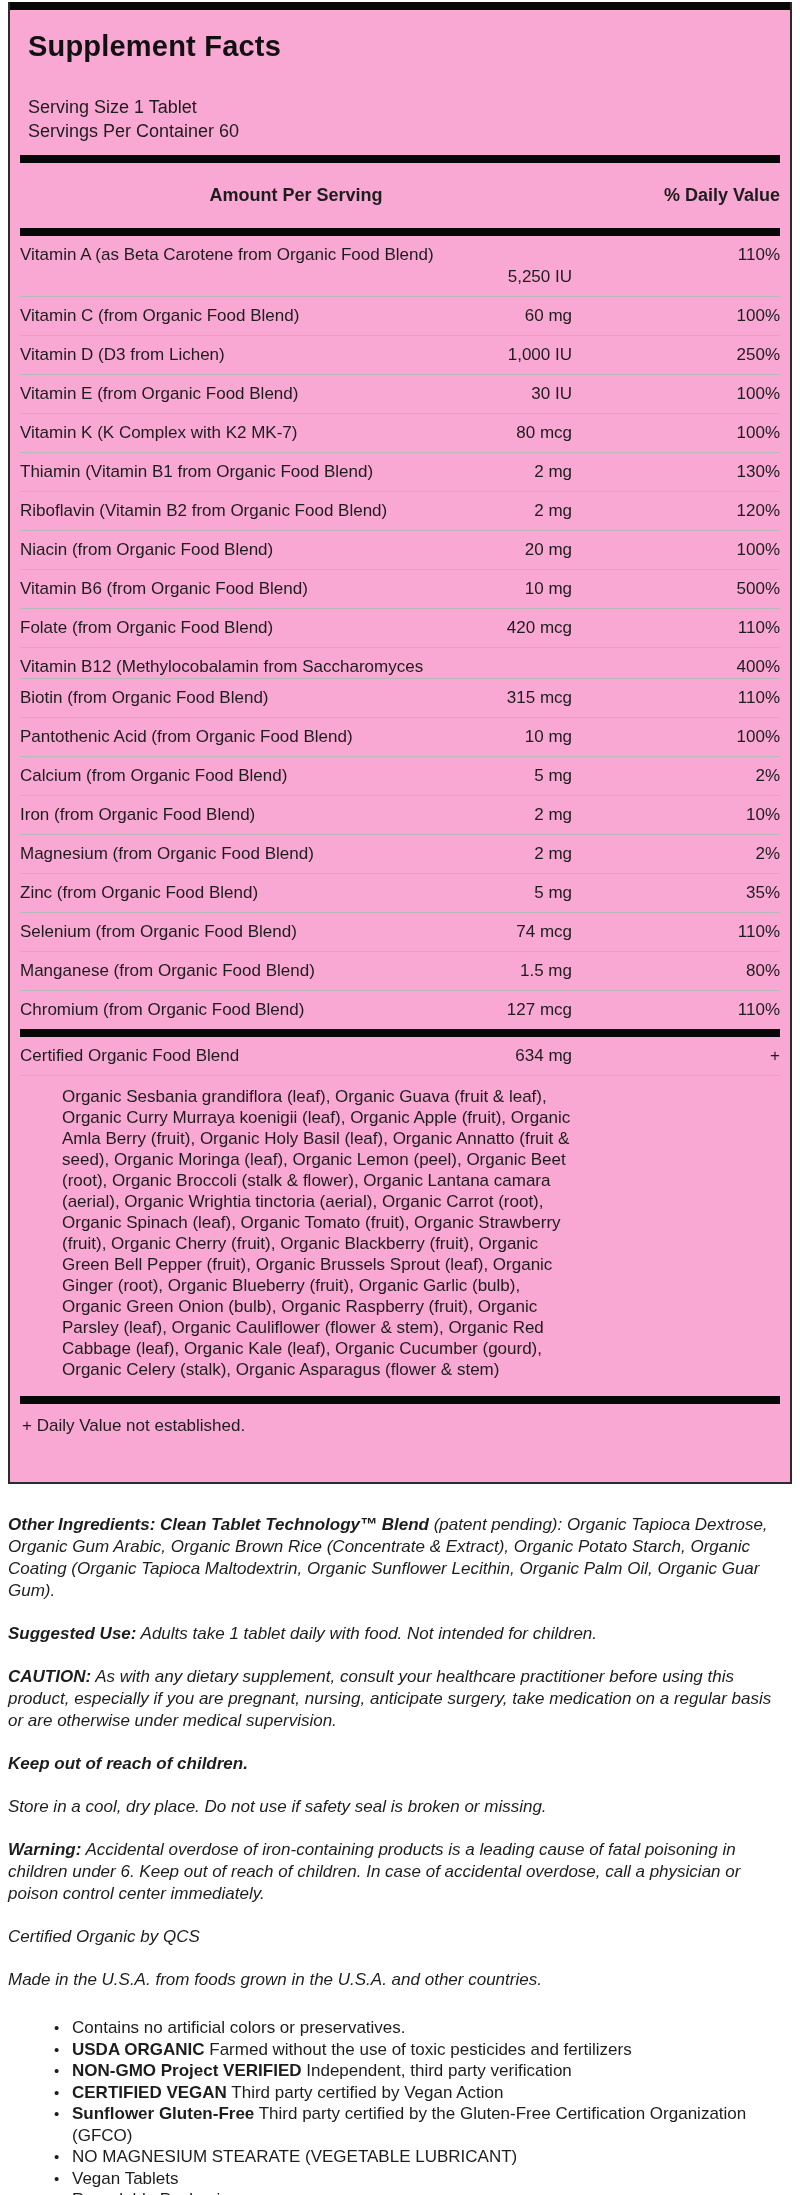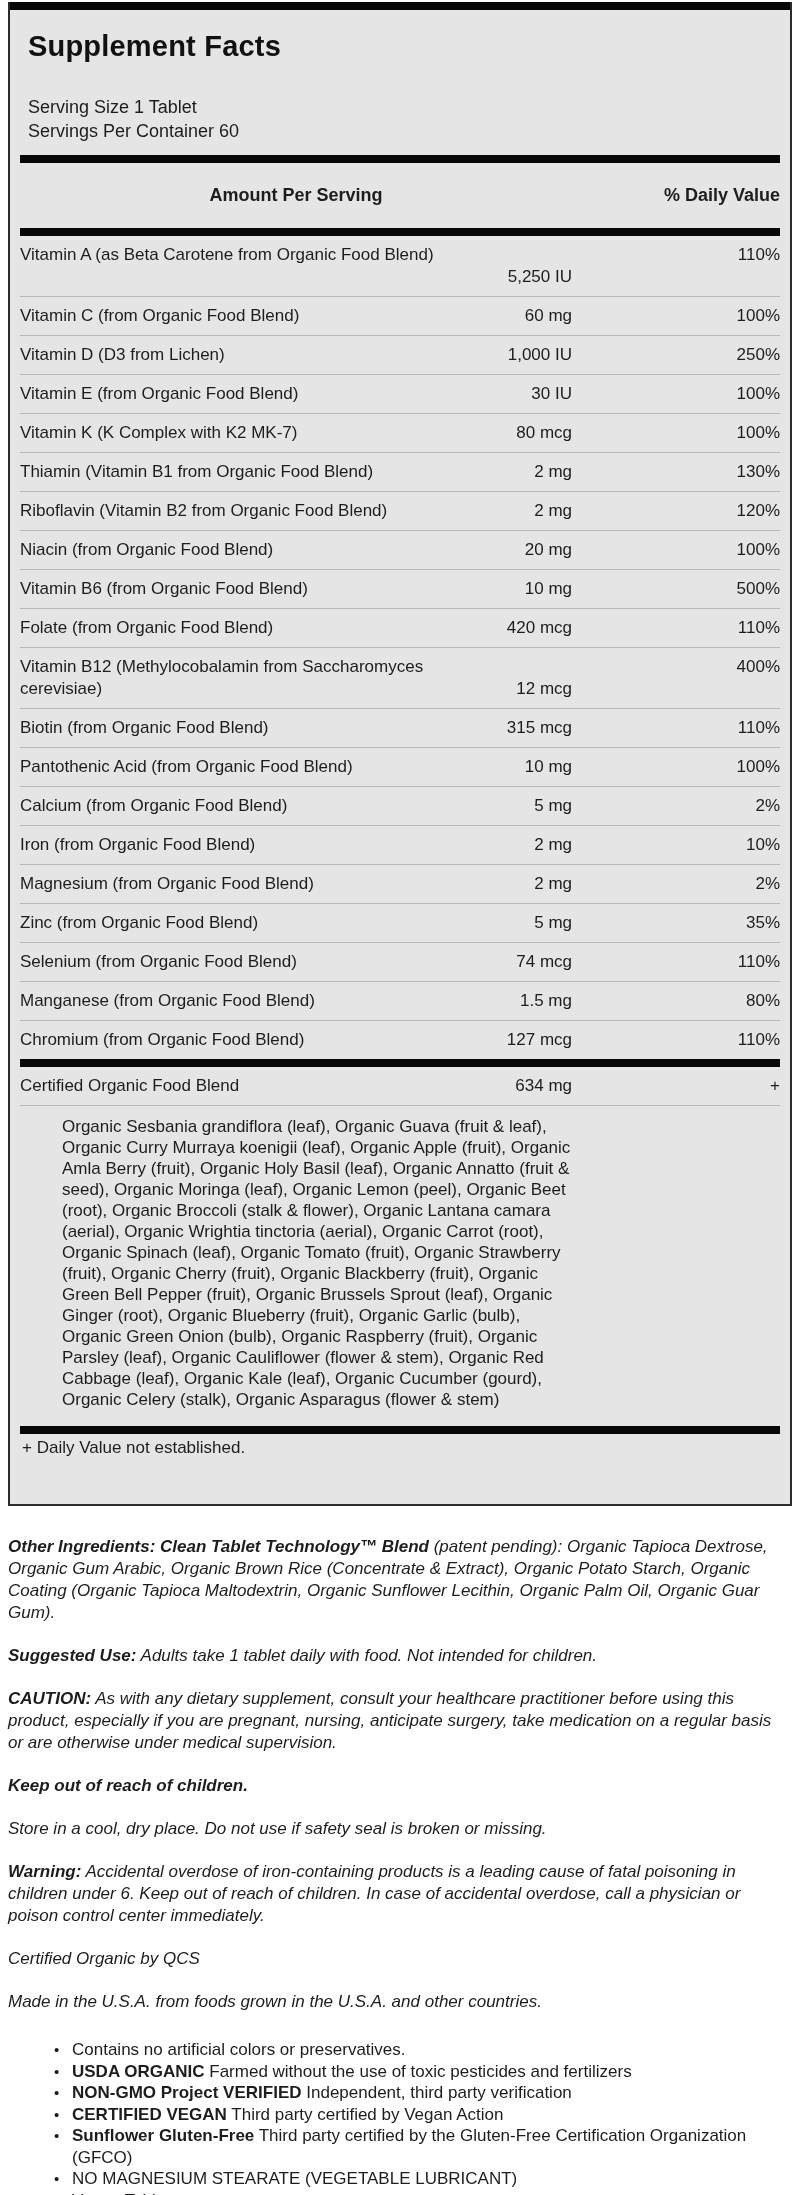--- a/index.html
+++ b/index.html
@@ -10,21 +10,21 @@
     -webkit-font-smoothing: antialiased;
   }
   .page { width: 800px; height: 2195px; overflow: hidden; position: relative; }
 
   
   .panel {
     margin: 2px 8px 0 8px;
     border: 2px solid #2b2b2b;
     border-top: none;
     padding: 0 10px;
-    background: #e5e5e5;
+    background: #f9a8d4;
   }
   .top-bar { height: 8px; background: #070707; margin: 0 -10px; }
   .bar { height: 8px; background: #070707; margin: 0; }
   .panel-title {
     font-size: 29px;
     font-weight: bold;
     margin: 20px 0 0 8px;
     letter-spacing: 0.2px;
     color: #111;
   }
@@ -54,21 +54,21 @@
   .frow .amount { text-align: right; }
   .frow .dv { text-align: right; }
 
   .blend-sep { border-top: 1px solid #b9b9b9; }
   .blend-detail {
     margin: 0;
     padding: 10px 200px 16px 42px;
     font-size: 17px;
     line-height: 21px;
   }
-  .footnote { margin: 0; padding: 4px 0 46px 2px; font-size: 17px; }
+  .footnote { margin: 0; padding: 12px 0 46px 2px; font-size: 17px; }
 
   
   .sections { margin: 30px 10px 0 8px; }
   .section { margin: 0 0 21px 0; font-size: 17px; line-height: 22px; font-style: italic; }
   .section b { font-weight: bold; }
 
   .bullets { list-style: none; margin: 26px 10px 0 0; padding: 0 0 0 52px; }
   .bullets li {
     position: relative;
     padding-left: 20px;
@@ -183,25 +183,20 @@
             <span class="name">Folate (from Organic Food Blend)</span>
             <span class="amount">420 mcg</span>
             <span class="dv">110%</span>
           </div>
         </div>
         <div class="nrow">
           <div class="frow first">
             <span class="name">Vitamin B12 (Methylocobalamin from Saccharomyces</span>
             <span class="amount"></span>
             <span class="dv">400%</span>
-          </div>
-          <div class="frow last">
-            <span class="name">cerevisiae)</span>
-            <span class="amount">12 mcg</span>
-            <span class="dv"></span>
           </div>
         </div>
         <div class="nrow">
           <div class="frow">
             <span class="name">Biotin (from Organic Food Blend)</span>
             <span class="amount">315 mcg</span>
             <span class="dv">110%</span>
           </div>
         </div>
         <div class="nrow">

